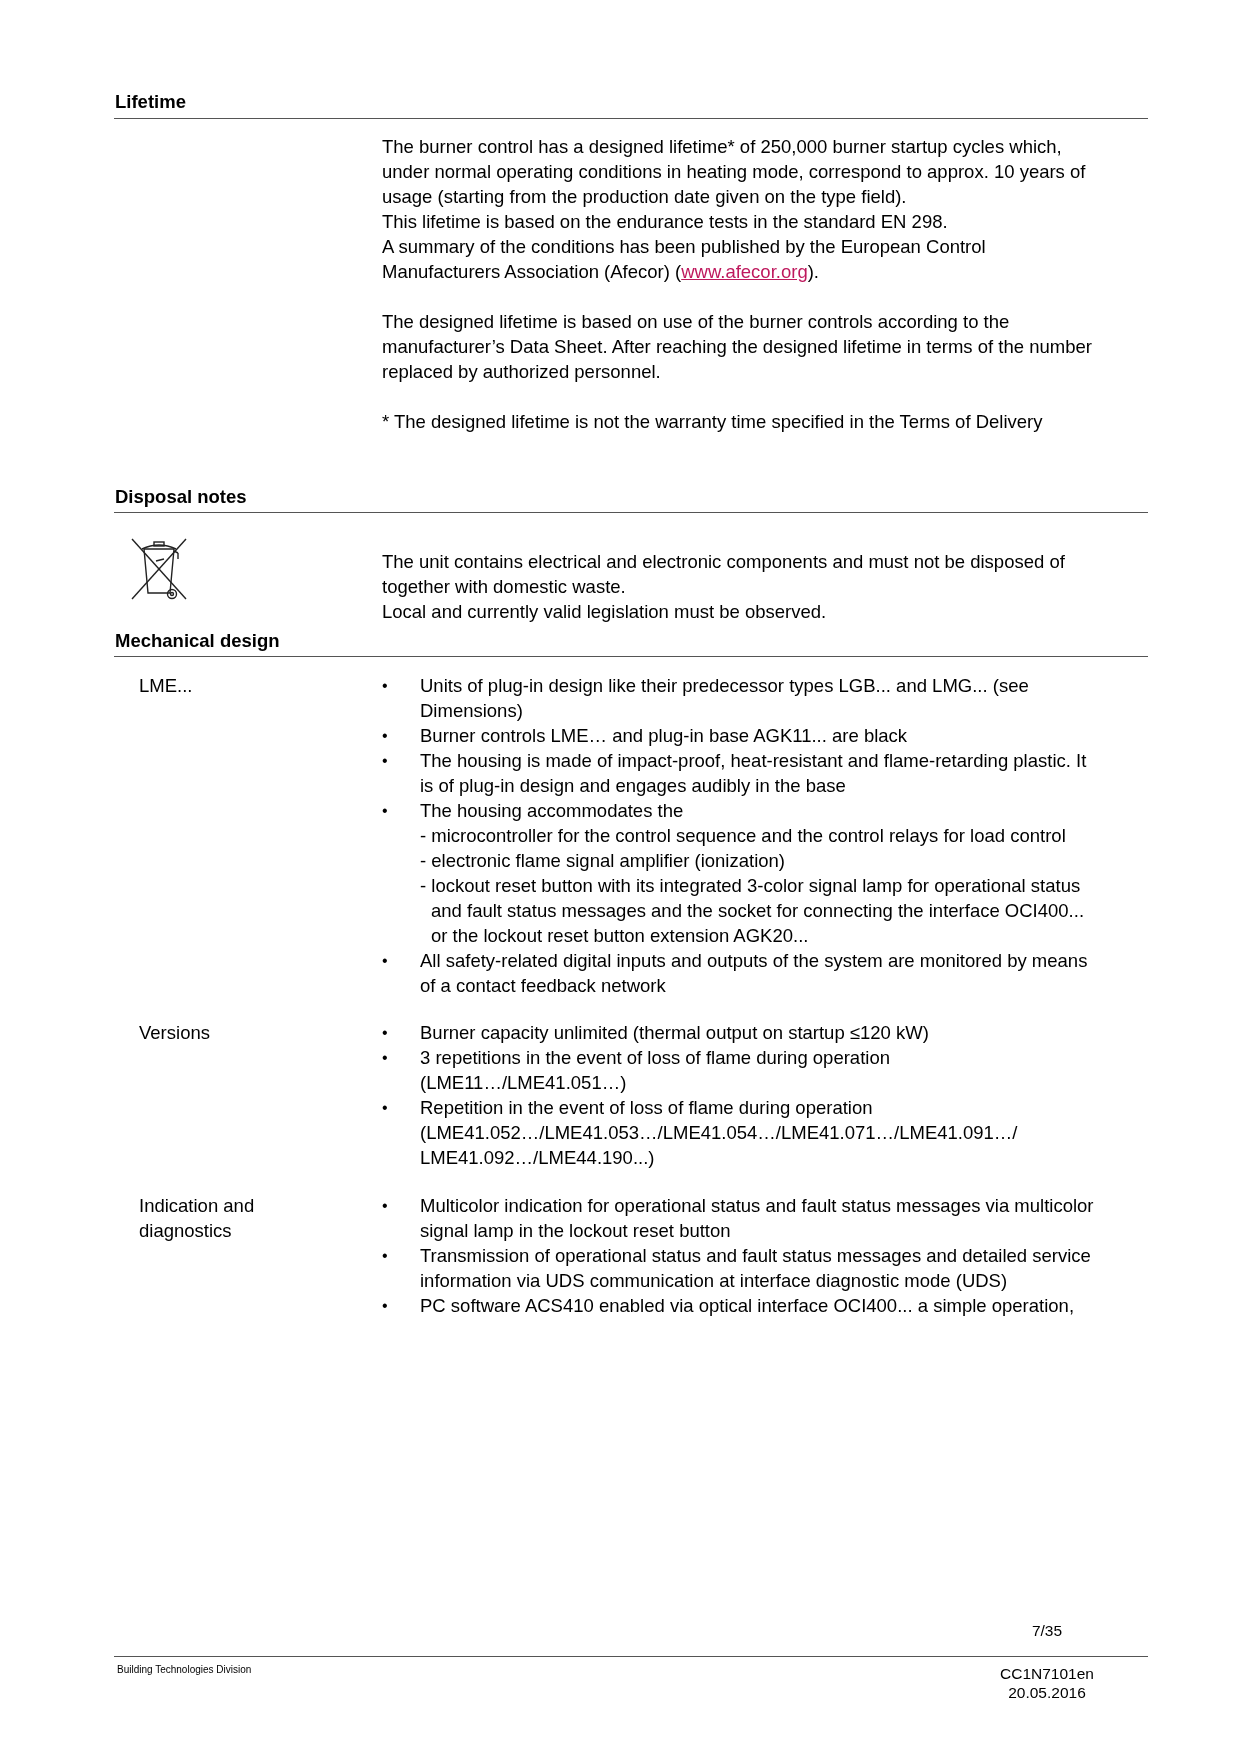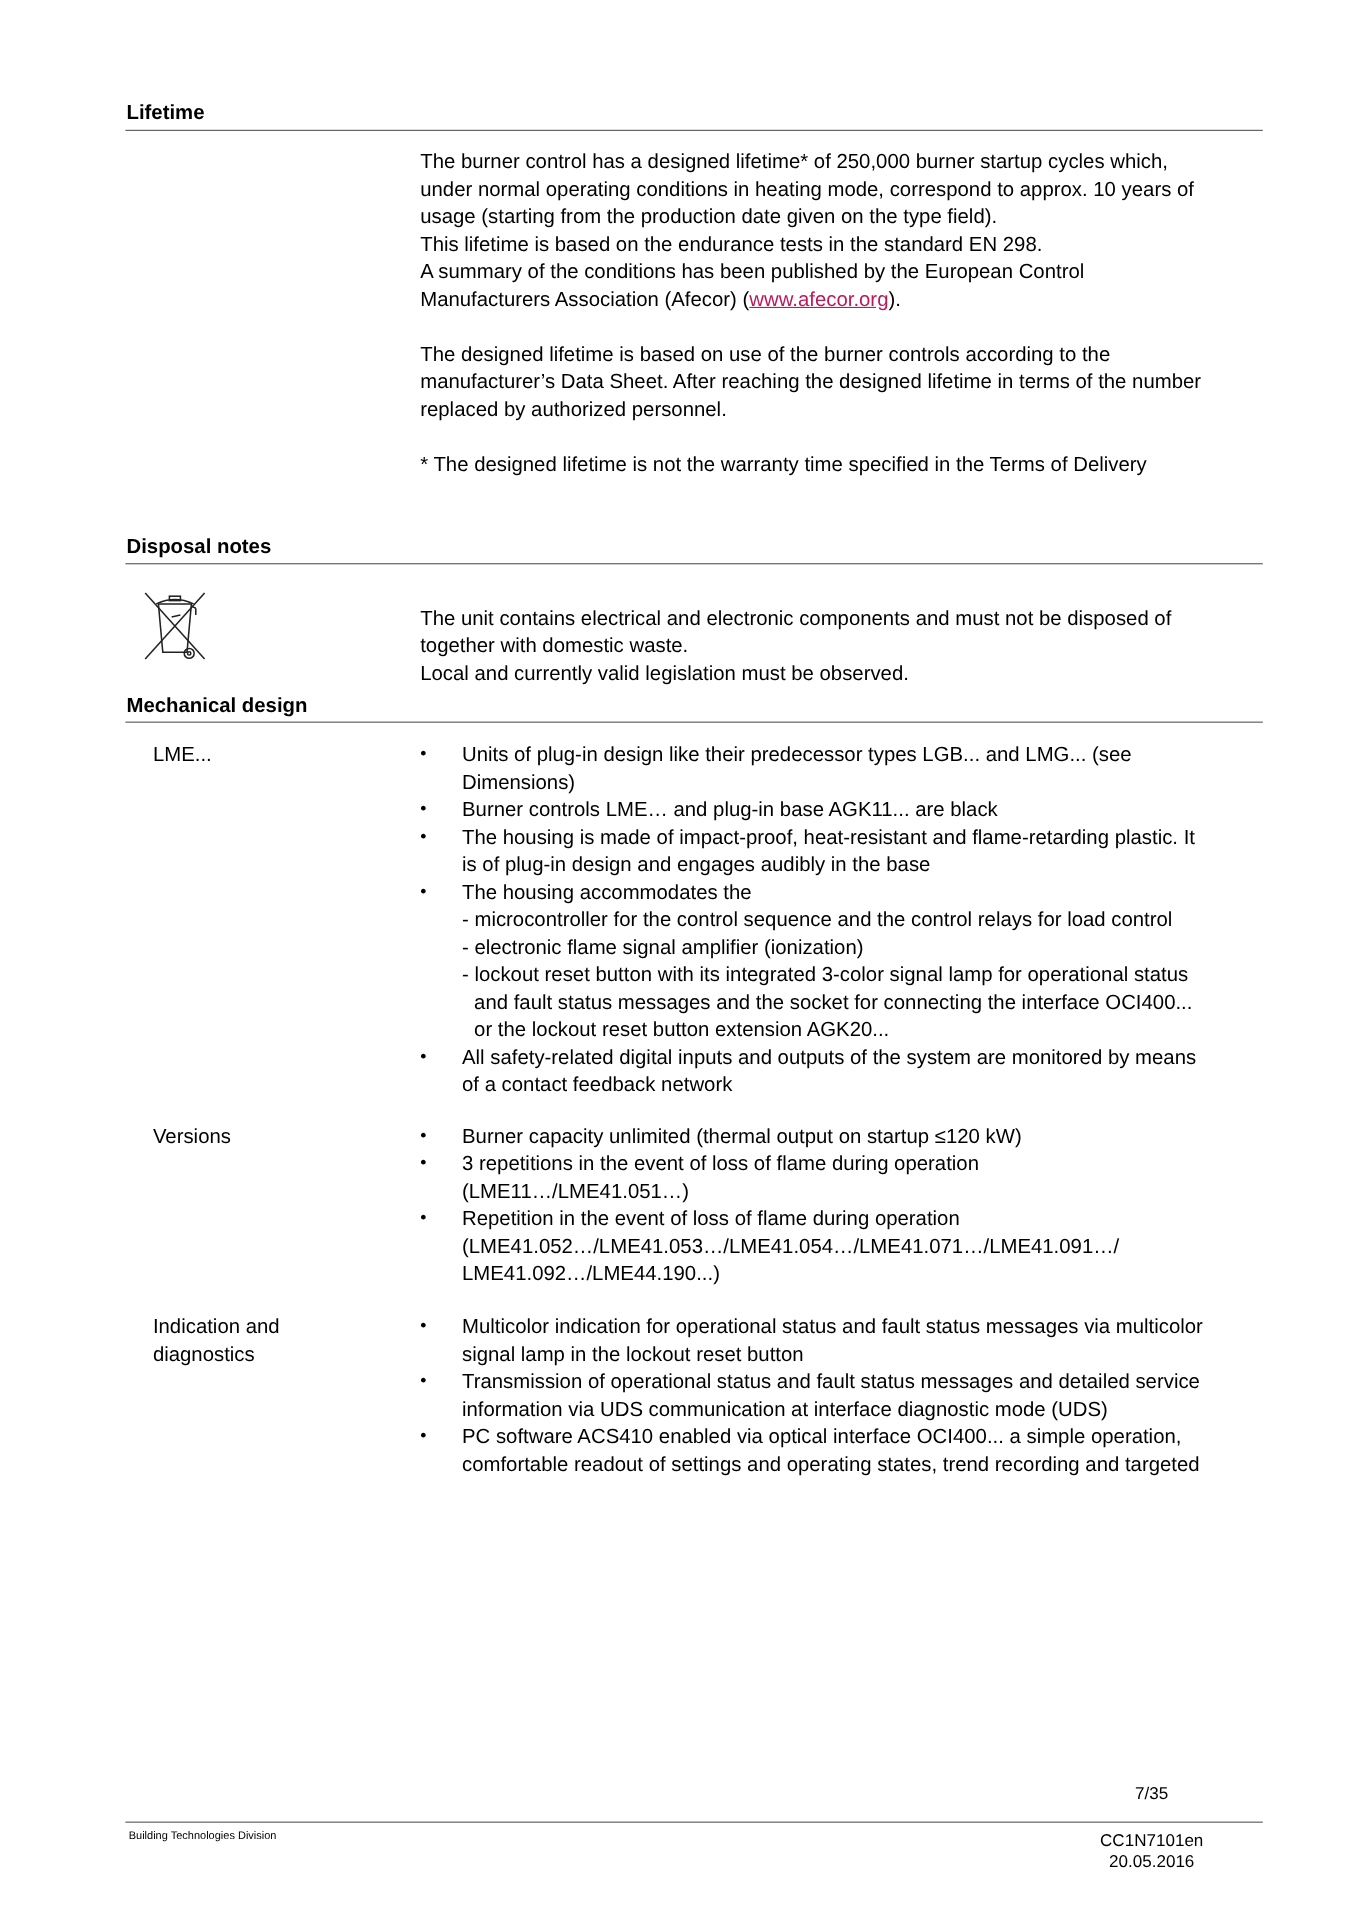--- a/index.html
+++ b/index.html
@@ -145,21 +145,20 @@
       <span class="sub">signal lamp in the lockout reset button</span>
     </li>
     <li>
       <span class="bullet">•</span>
       <span class="sub">Transmission of operational status and fault status messages and detailed service</span>
       <span class="sub">information via UDS communication at interface diagnostic mode (UDS)</span>
     </li>
     <li>
       <span class="bullet">•</span>
       <span class="sub">PC software ACS410 enabled via optical interface OCI400... a simple operation,</span>
-      <span class="sub">comfortable readout of settings and operating states, trend recording and targeted</span>
     </li>
   </ul>
 
 <div class="f-right" style="top:1621px">7/35</div>
 <div class="footer-rule"></div>
 <div class="f-left">Building Technologies Division</div>
 <div class="f-right" style="top:1664px">CC1N7101en</div>
 <div class="f-right" style="top:1683px">20.05.2016</div>
 
 </body></html>

